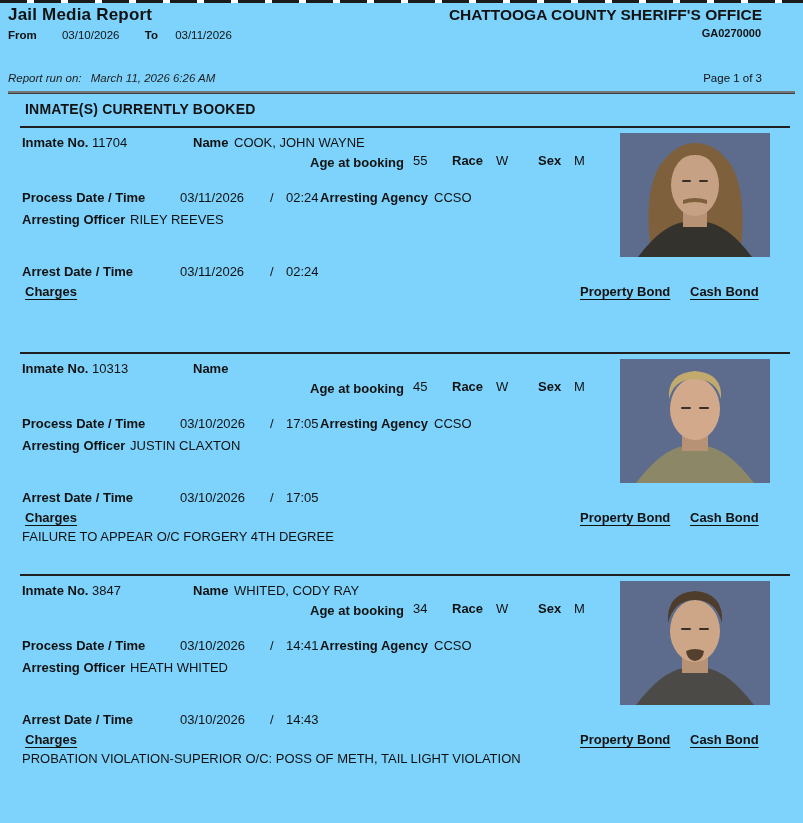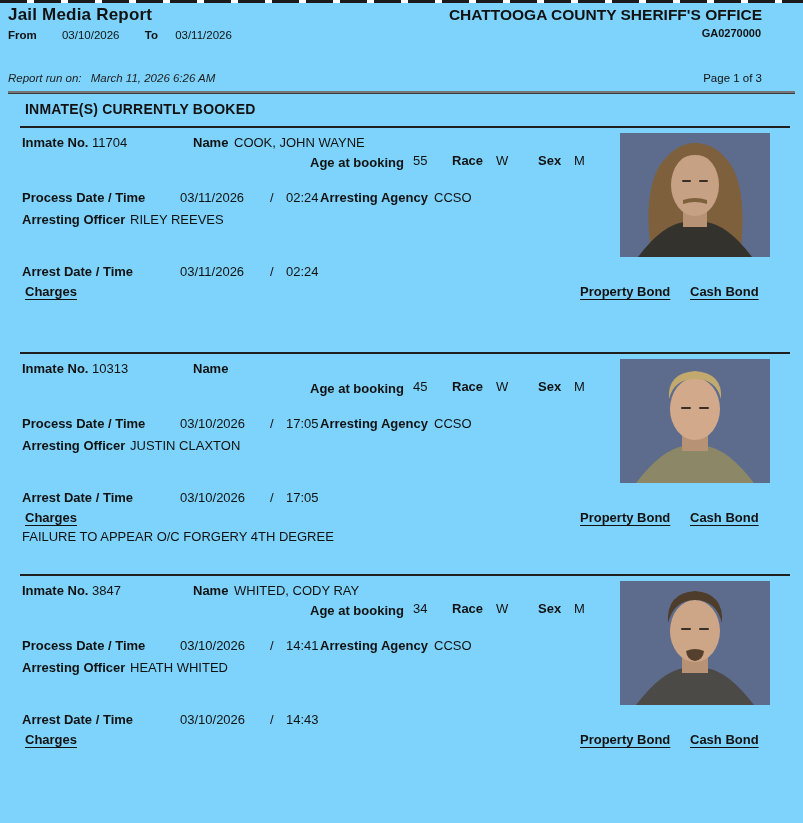--- a/index.html
+++ b/index.html
@@ -207,20 +207,21 @@
     <span class="abs v-agcy">CCSO</span>
     <span class="abs l-off">Arresting Officer</span>
     <span class="abs v-off">HEATH WHITED</span>
     <span class="abs l-arr">Arrest Date / Time</span>
     <span class="abs v-adate">03/10/2026</span>
     <span class="abs s-asl">/</span>
     <span class="abs v-atime">14:43</span>
     <span class="abs l-chg">Charges</span>
     <span class="abs l-pb">Property Bond</span>
     <span class="abs l-cb">Cash Bond</span>
+    <span class="abs v-chg">PROBATION VIOLATION-SUPERIOR O/C: POSS OF METH, TAIL LIGHT VIOLATION</span>
     <div class="photo">
       <svg viewBox="0 0 150 124" xmlns="http://www.w3.org/2000/svg">
         <rect class="m-bg" width="150" height="124"></rect>
         <path class="m-shirtC" d="M16 124 Q42 90 64 87 L86 87 Q108 90 134 124 Z"></path>
         <rect class="m-neck" x="62" y="72" width="26" height="20"></rect>
         <ellipse class="m-faceC" cx="75" cy="50" rx="25" ry="31"></ellipse>
         <path class="m-hairC" d="M48 42 Q46 12 75 10 Q104 12 102 42 Q96 19 75 19 Q54 19 48 42 Z"></path>
         <line class="m-line" x1="62" y1="48" x2="70" y2="48"></line>
         <line class="m-line" x1="80" y1="48" x2="88" y2="48"></line>
         <path class="m-dark" d="M66 70 Q75 66 84 70 Q83 79 75 80 Q67 79 66 70 Z"></path>

